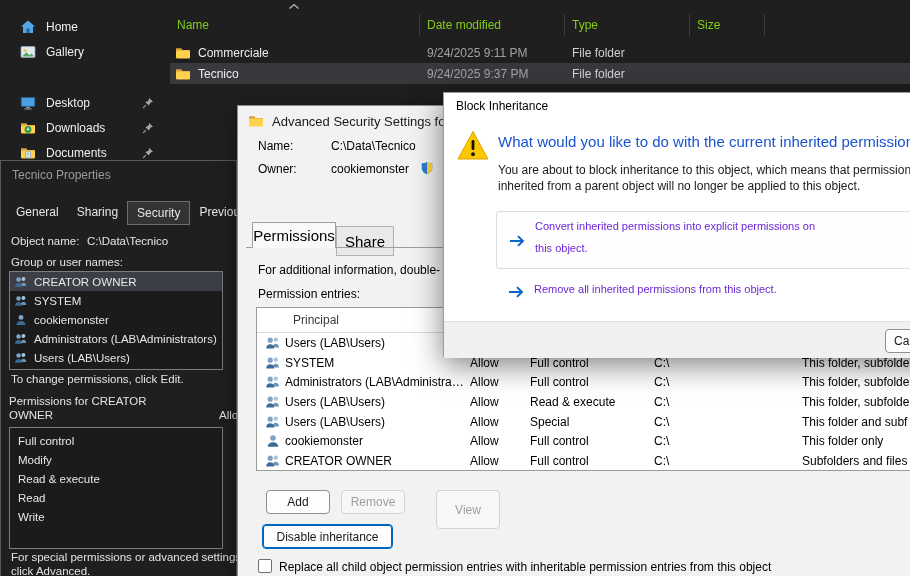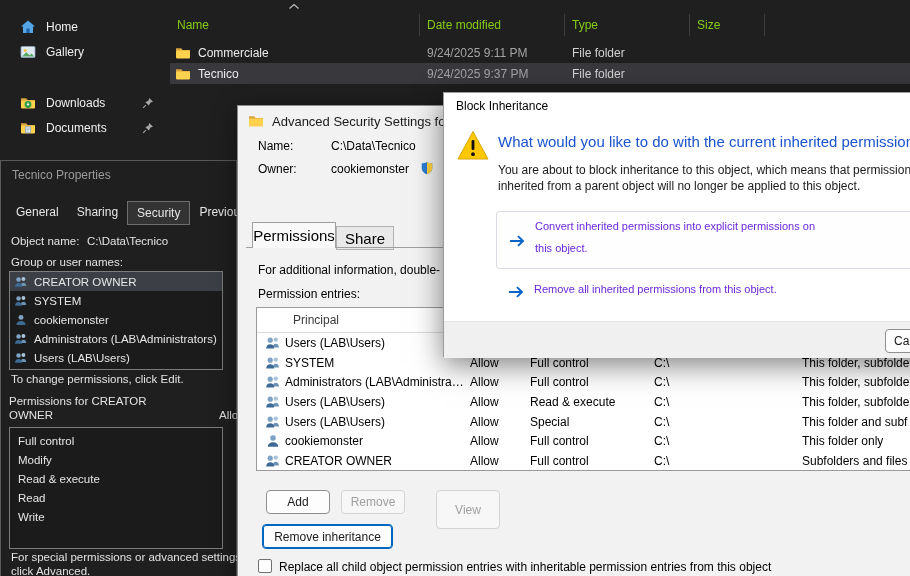--- a/index.html
+++ b/index.html
@@ -144,20 +144,29 @@
       </div>
       <div class="sb-item">
         <svg class="ic16">
             <use href="#i-gallery"></use>
           </svg>
         <span>Gallery</span>
       </div>
       <div class="sb-gap"></div>
       <div class="sb-item">
         <svg class="ic16">
+            <use href="#i-desktop"></use>
+          </svg>
+        <span>Desktop</span>
+        <svg class="ic12 sb-pin">
+            <use href="#i-pin"></use>
+          </svg>
+      </div>
+      <div class="sb-item">
+        <svg class="ic16">
             <use href="#i-downloads"></use>
           </svg>
         <span>Downloads</span>
         <svg class="ic12 sb-pin">
             <use href="#i-pin"></use>
           </svg>
       </div>
       <div class="sb-item">
         <svg class="ic16">
             <use href="#i-documents"></use>
@@ -298,21 +307,21 @@
     <div class="abs" style="left:20px;top:33px">Name:</div>
     <div class="abs" style="left:93px;top:33px">C:\Data\Tecnico</div>
 
     <div class="abs" style="left:20px;top:56px">Owner:</div>
     <div class="abs" style="left:93px;top:56px">cookiemonster</div>
     <svg class="abs ic14" style="left:182px;top:55px">
         <use href="#i-shield"></use>
       </svg>
 
     <div class="ltab active" style="left:14px;top:116px;width:84px;height:26px">Permissions</div>
-    <div class="ltab idle" style="left:98px;top:120px;width:58px;height:24px">Share</div>
+    <div class="ltab idle" style="left:98px;top:120px;width:58px;height:30px">Share</div>
     <div class="tabline"></div>
 
     <div class="abs" style="left:20px;top:157px;white-space:nowrap">For additional information, double-</div>
     <div class="abs" style="left:20px;top:181px">Permission entries:</div>
 
     <div class="petable">
       <div class="pehead">
         <span class="abs" style="left:36px;top:5px">Principal</span>
       </div>
 
@@ -385,21 +394,21 @@
         <span class="p-access">Full control</span>
         <span class="p-inh">C:\</span>
         <span class="p-applies">Subfolders and files</span>
       </div>
     </div>
 
     <div class="btn" style="left:28px;top:384px;width:64px;height:24px">Add</div>
     <div class="btn disabled" style="left:103px;top:384px;width:64px;height:24px">Remove</div>
     <div class="btn disabled" style="left:198px;top:384px;width:64px;height:39px">View</div>
 
-    <div class="btn focusblue" style="left:24px;top:418px;width:131px;height:25px">Remove inheritance</div>
+    <div class="btn focusblue" style="left:24px;top:418px;width:131px;height:25px">Disable inheritance</div>
 
     <div class="cb" style="left:20px;top:453px"></div>
     <div class="abs" style="left:41px;top:454px;white-space:nowrap">Replace all child object permission entries with inheritable permission entries from this object</div>
   </div>
 
   <div class="bw">
     <div class="bw-titlebar">
       <span>Block Inheritance</span>
     </div>
 

